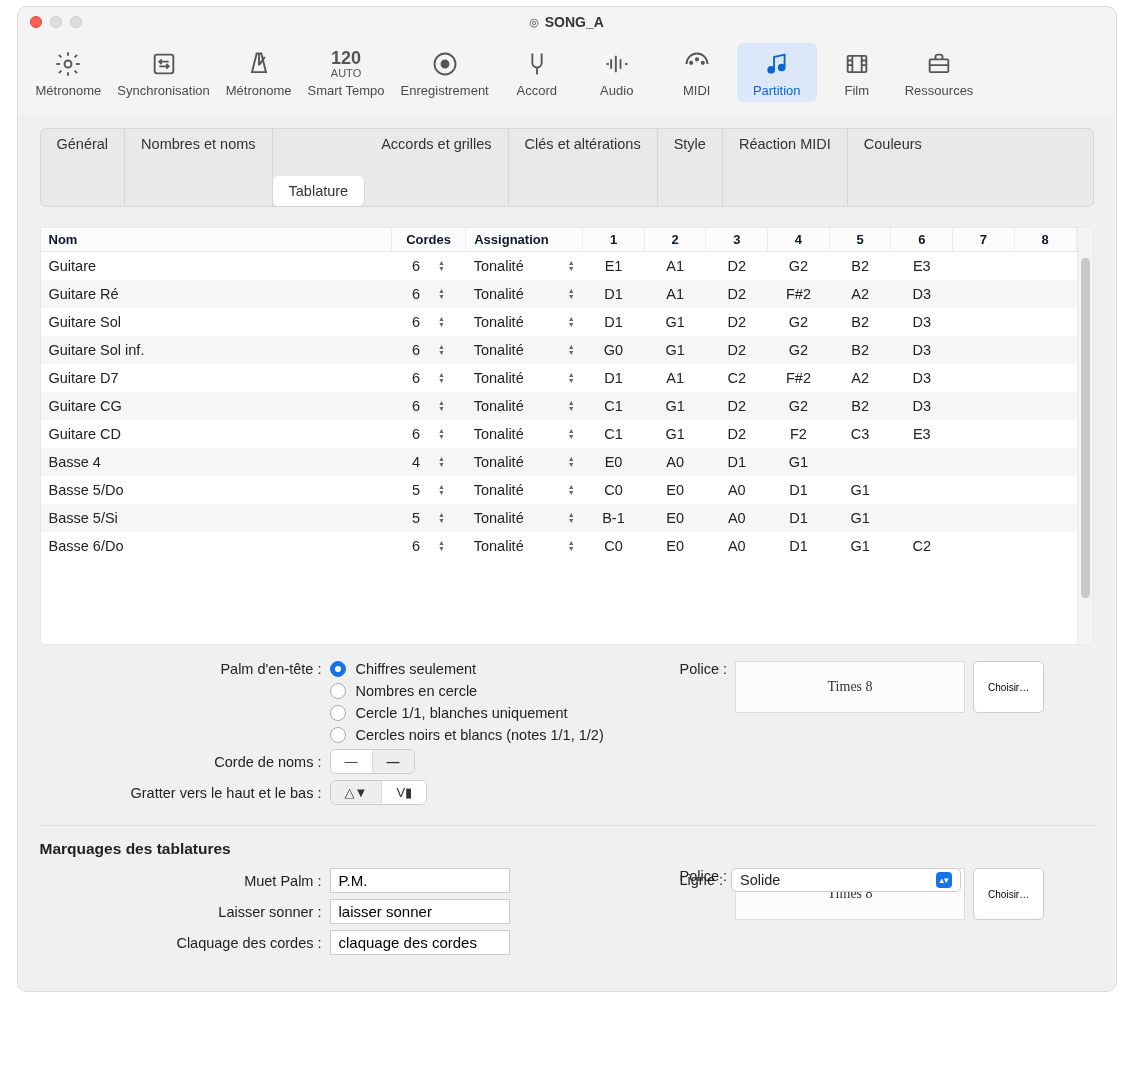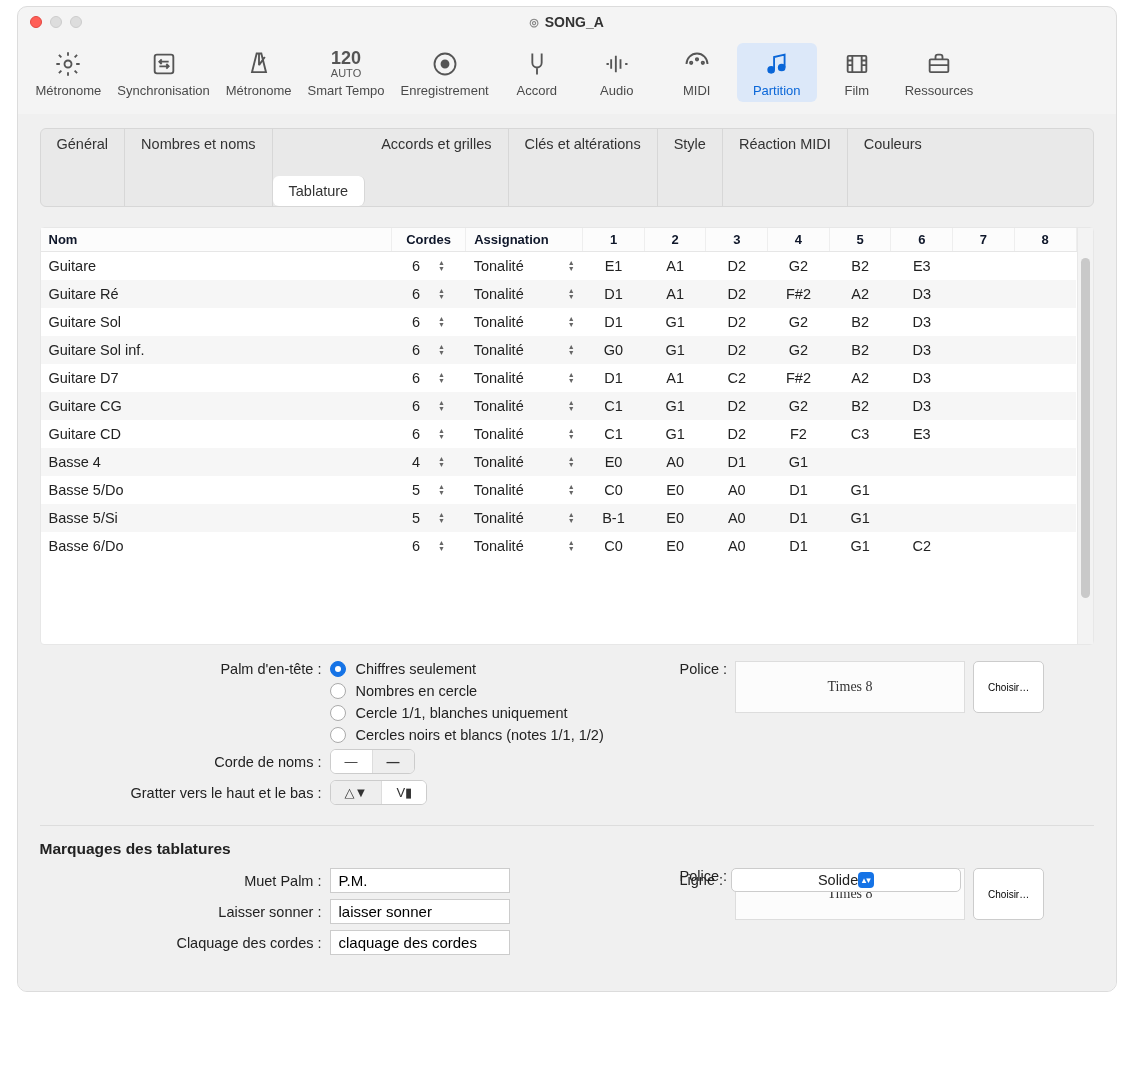--- a/index.html
+++ b/index.html
@@ -255,21 +255,21 @@
     width: 180px;
     background: #fff;
   }
   .select {
     border: 1px solid #ccc;
     border-radius: 5px;
     padding: 3px 8px;
     width: 230px;
     background: #fff;
     display: flex;
-    justify-content: center;
+    justify-content: space-between;
     align-items: center;
     font-size: 14.5px;
   }
   .select .chev {
     width: 16px; height: 16px;
     background: #1573e6;
     border-radius: 4px;
     display: flex;
     align-items: center;
     justify-content: center;

